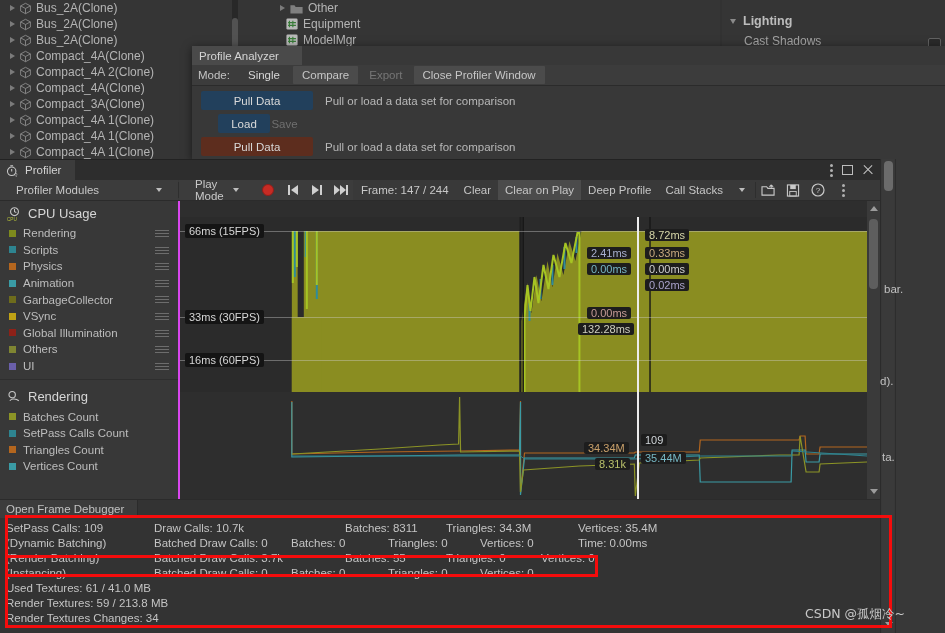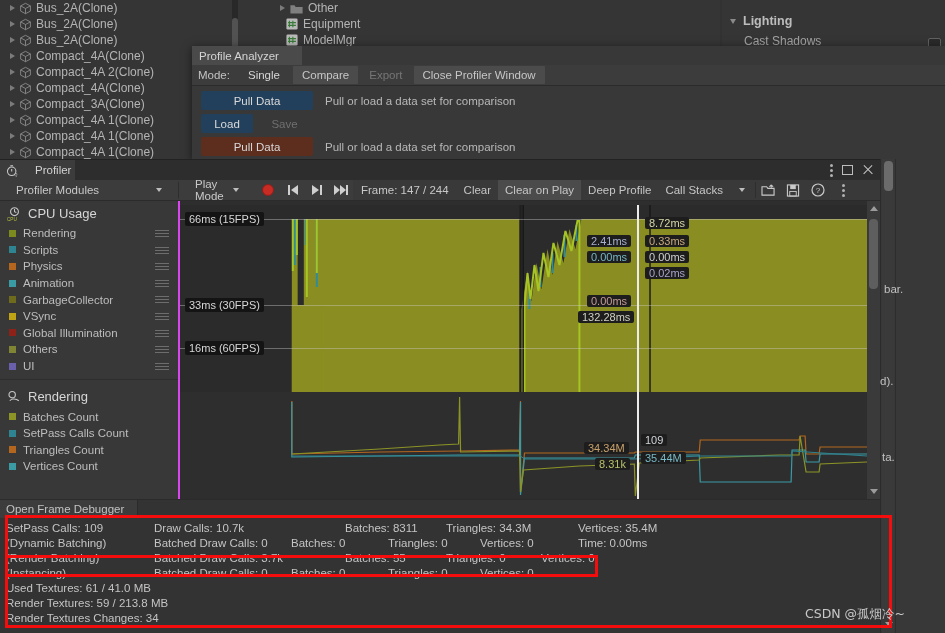--- a/index.html
+++ b/index.html
@@ -108,21 +108,21 @@
   .pa-note { position: absolute; font-size: 11.5px; color: #b8b8b8; }
 
   
   .prof-win {
     position: absolute; left: 0; top: 159px; width: 880px; height: 474px;
     background: #383838; border-top: 1px solid #222;
   }
   .prof-tabbar { position: relative; height: 20px; background: #2d2d2d; }
   .prof-tab {
     position: absolute; left: 0; top: 0; height: 20px; width: 75px;
-    background: #3c3c3c; display: flex; align-items: center; gap: 16px; padding-left: 6px;
+    background: #3c3c3c; display: flex; align-items: center; gap: 6px; padding-left: 6px;
     font-size: 11.5px; color: #d2d2d2;
   }
   .stopwatch { width: 13px; height: 13px; flex: none; }
   .win-ctrls {
     position: absolute; right: 6px; top: 0; height: 20px;
     display: flex; align-items: center; gap: 9px;
   }
   .kebab { width: 3px; height: 13px; position: relative; }
   .kebab i { position: absolute; left: 0; width: 3px; height: 3px; background: #b0b0b0; border-radius: 50%; display: block; }
   .sq-ico { width: 11px; height: 10px; border: 1.4px solid #bdbdbd; }
@@ -162,21 +162,21 @@
   .mod-row {
     display: flex; align-items: center; height: 16.6px; padding-left: 9px; gap: 7px;
     font-size: 11.5px; color: #bdbdbd; position: relative;
   }
   .swatch { width: 7px; height: 7px; flex: none; }
   .grip { position: absolute; right: 9px; top: 5px; width: 14px; height: 7px; }
   .grip i { display: block; height: 1px; background: #6d6d6d; margin-bottom: 2px; }
   .mod-sep { height: 1px; background: #2e2e2e; margin: 5px 0 0 0; }
 
   .graphwrap { flex: 1; position: relative; overflow: hidden; background: #2e2e2e; }
-  .cpu-graph { position: absolute; left: 0; top: 4px; right: 13px; height: 190px; background: #2b2b2b; }
+  .cpu-graph { position: absolute; left: 0; top: 16px; right: 13px; height: 190px; background: #2b2b2b; }
   .rend-graph { position: absolute; left: 0; top: 191px; right: 13px; bottom: 0; background: #2e2e2e; }
   .gridline { position: absolute; left: 0; right: 0; height: 1px; background: rgba(210,210,210,0.40); }
   .fpslabel {
     position: absolute; background: #141414; color: #d7d7d7; font-size: 11px;
     padding: 1px 4px; border-radius: 2px; white-space: nowrap; transform: translateY(-50%);
   }
   .valtag {
     position: absolute; background: #1d1d1d; font-size: 11px; padding: 0px 4px;
     border-radius: 2px; white-space: nowrap; transform: translateY(-50%);
   }
@@ -347,21 +347,21 @@
     </div>
     <div class="pa-toolbar">
       <span class="pa-modelabel">Mode:</span>
       <span class="pa-mode-val">Single</span>
       <span class="tbbtn">Compare</span>
       <span class="tbbtn off">Export</span>
       <span class="tbbtn">Close Profiler Window</span>
     </div>
     <div class="pa-body">
       <div class="pa-btn blue" style="left:9px; top:5px; width:112px; height:19px;">Pull Data</div>
-      <div class="pa-btn blue" style="left:9px; top:28px; width:52px; height:19px;">Load</div>
+      <div class="pa-btn blue" style="left:26px; top:28px; width:52px; height:19px;">Load</div>
       <div class="pa-btn dis" style="left:64px; top:28px; width:57px; height:19px;">Save</div>
       <div class="pa-btn red" style="left:9px; top:51px; width:112px; height:19px;">Pull Data</div>
       <div class="pa-note" style="left:133px; top:9px;">Pull or load a data set for comparison</div>
       <div class="pa-note" style="left:133px; top:55px;">Pull or load a data set for comparison</div>
     </div>
   </div>
 
   <div class="prof-win">
 
     <div class="prof-tabbar">

